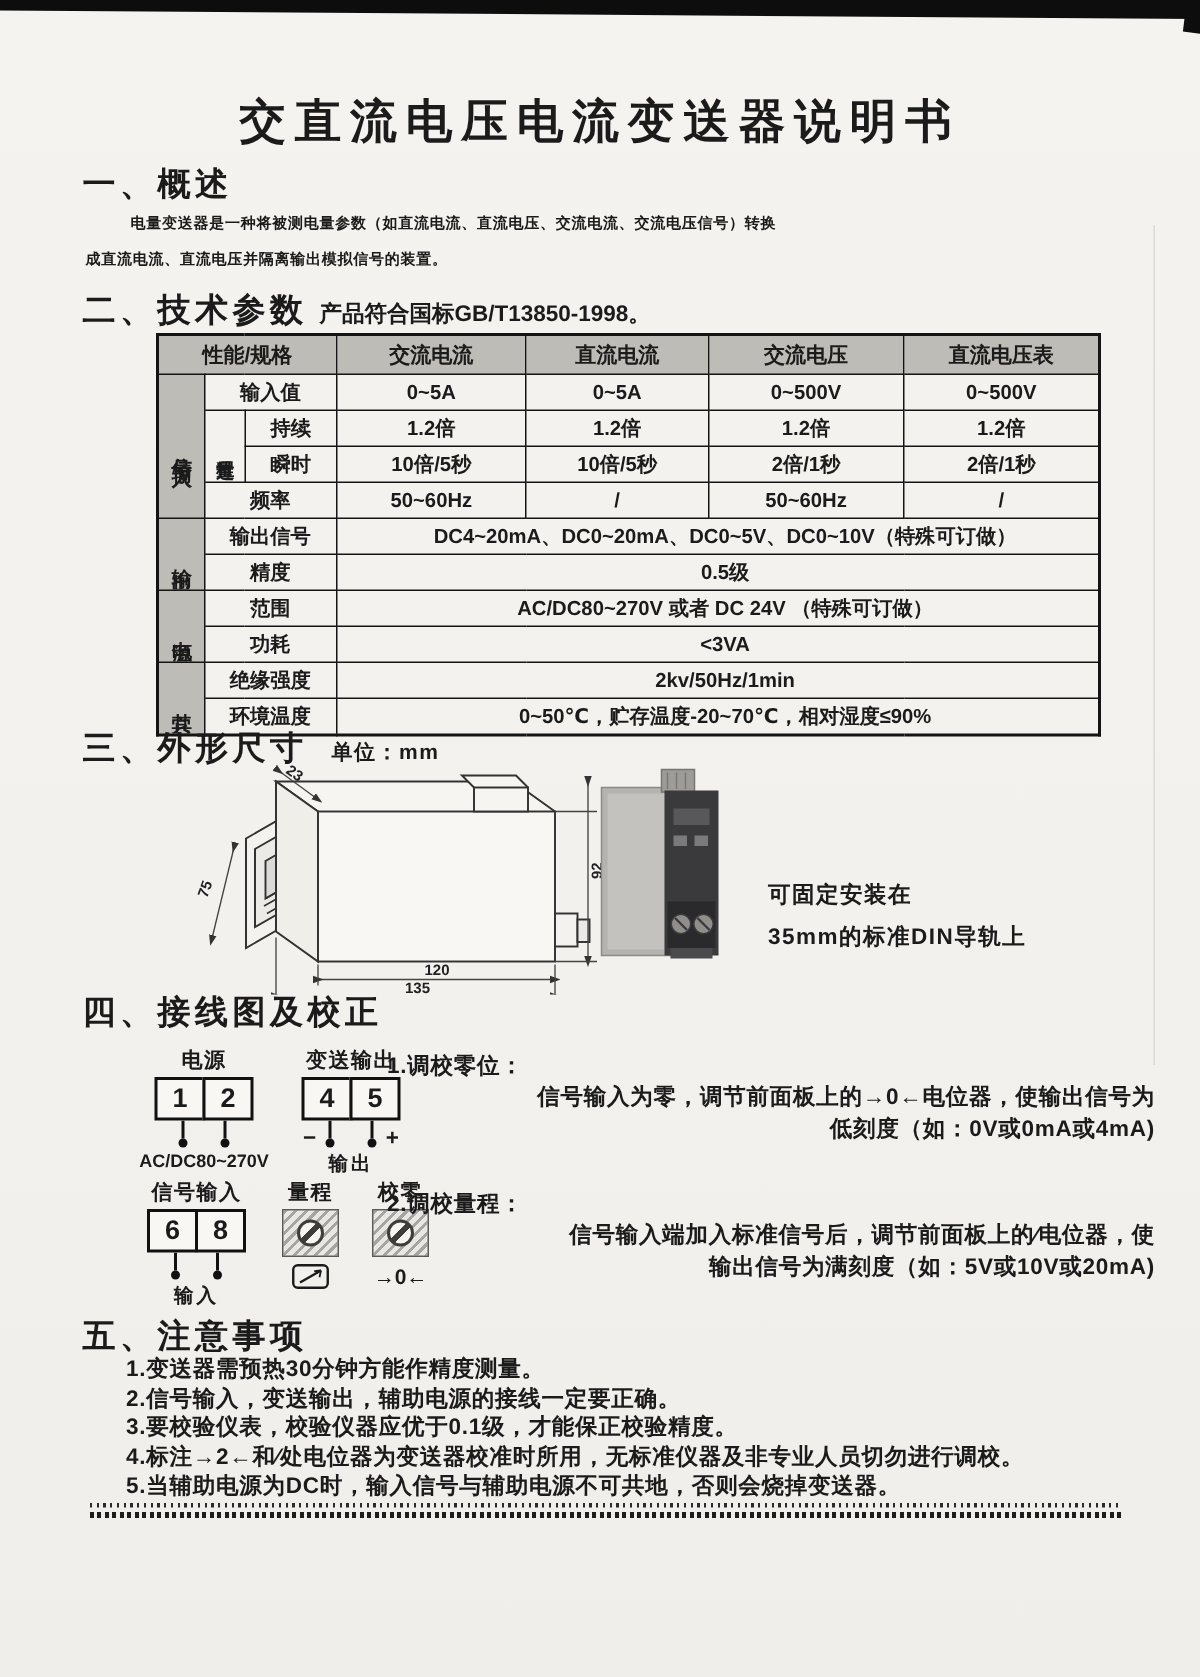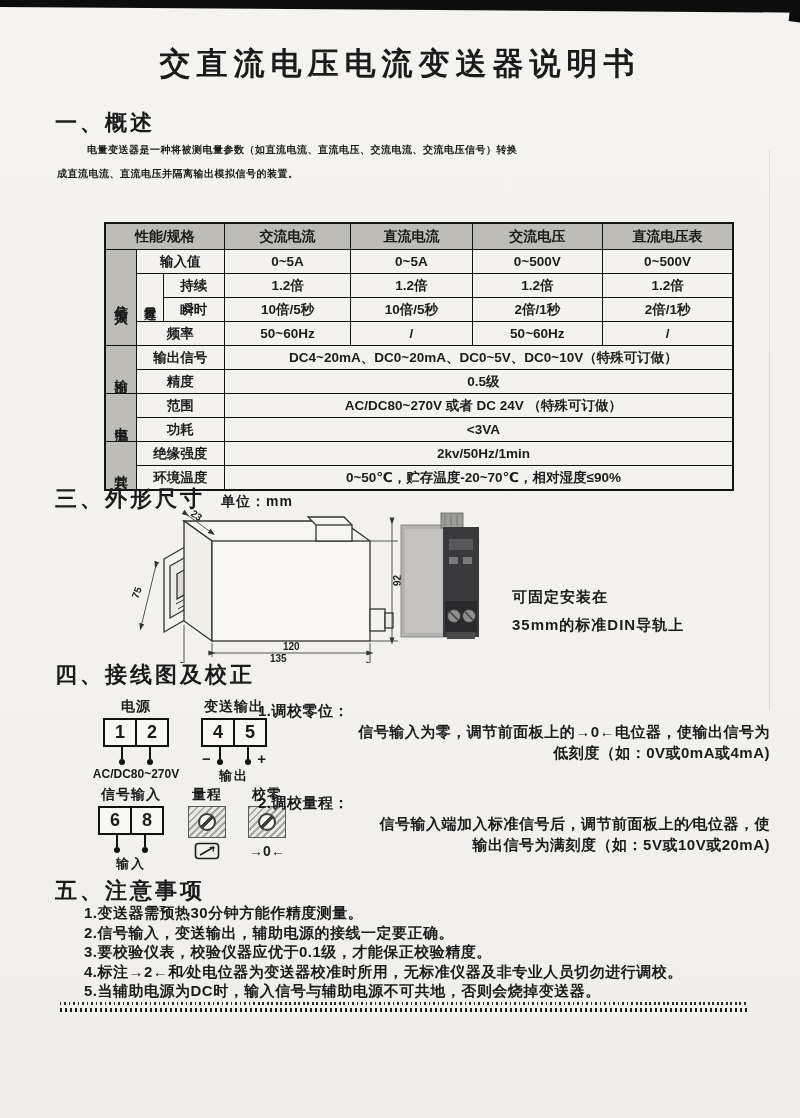--- a/index.html
+++ b/index.html
@@ -7,21 +7,21 @@
     position:relative;width:800px;height:1118px;margin:0 auto;overflow:hidden;
     background:linear-gradient(180deg,#f4f3ef 0%,#f2f1ed 60%,#efeeea 100%);
     font-family:"Liberation Sans","DejaVu Sans",sans-serif;color:#1b1b1b;
   }
   
   .top-bar{position:absolute;top:-7px;left:-6px;width:815px;height:14px;background:#0d0d0d;
     transform:rotate(0.4deg);transform-origin:left top;}
   .corner-right{position:absolute;top:-2px;right:-4px;width:14px;height:24px;background:#0d0d0d;transform:rotate(7deg);}
   .edge-line{position:absolute;right:30px;top:150px;width:1px;height:560px;background:#dbdad6;}
 
-  .title{position:absolute;top:43px;left:0;width:100%;margin:0;text-align:center;
+  .title{position:absolute;top:60px;left:0;width:100%;margin:0;text-align:center;
     font-family:"Liberation Serif","DejaVu Serif",serif;font-size:31px;font-weight:700;letter-spacing:6px;}
   .sec{position:absolute;margin:0;font-family:"Liberation Serif","DejaVu Serif",serif;
     font-size:22px;font-weight:600;letter-spacing:3px;white-space:nowrap;}
   .sec .sub{font-family:"Liberation Sans","DejaVu Sans",sans-serif;font-size:15px;font-weight:700;
     letter-spacing:0;margin-left:8px;}
   .sec .unit{font-family:"Liberation Sans","DejaVu Sans",sans-serif;font-size:14px;font-weight:700;
     letter-spacing:1px;margin-left:16px;}
 
   .para{position:absolute;left:57px;top:138px;width:706px;font-size:10px;font-weight:700;
     letter-spacing:0.5px;line-height:24px;}
@@ -83,20 +83,23 @@
   <div class="edge-line"></div>
 
   <h1 class="title">交直流电压电流变送器说明书</h1>
 
   <h2 class="sec" style="left:55px;top:108px">一、概述</h2>
   <div class="para">
     <div class="indent">电量变送器是一种将被测电量参数（如直流电流、直流电压、交流电流、交流电压信号）转换</div>
     <div>成直流电流、直流电压并隔离输出模拟信号的装置。</div>
   </div>
 
+  <h2 class="sec" style="left:55px;top:192px">
+    <span>二、技术参数</span><span class="sub">产品符合国标GB/T13850-1998。</span>
+  </h2>
 
   <table class="spec-table">
     <colgroup>
         <col style="width:31px">
         <col style="width:27px">
         <col style="width:61px">
       <col style="width:126px">
         <col style="width:121px">
         <col style="width:130px">
         <col style="width:130px">

